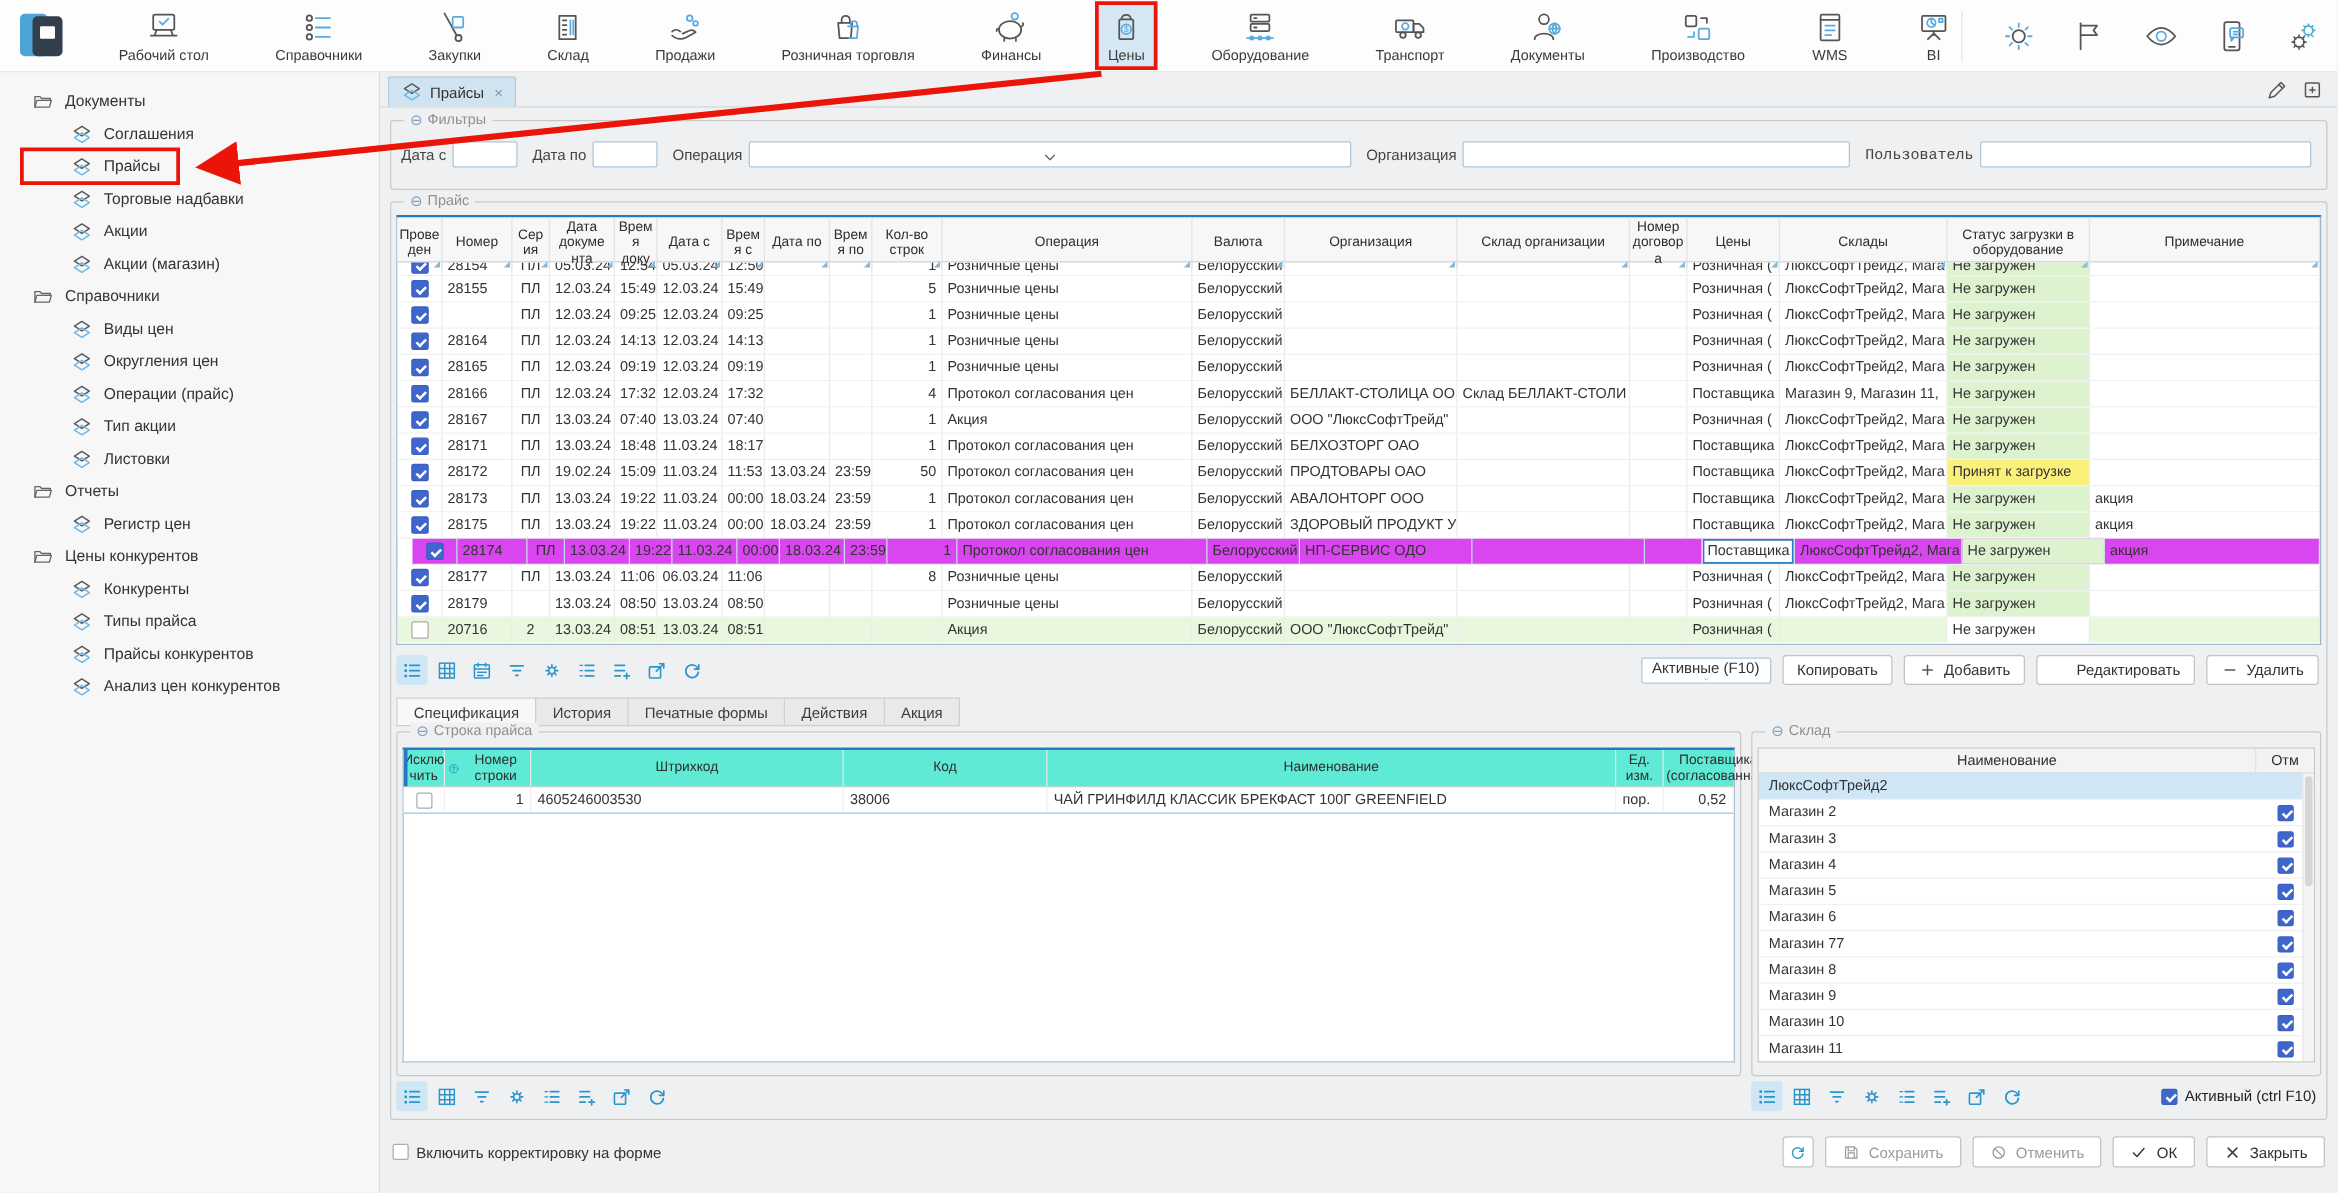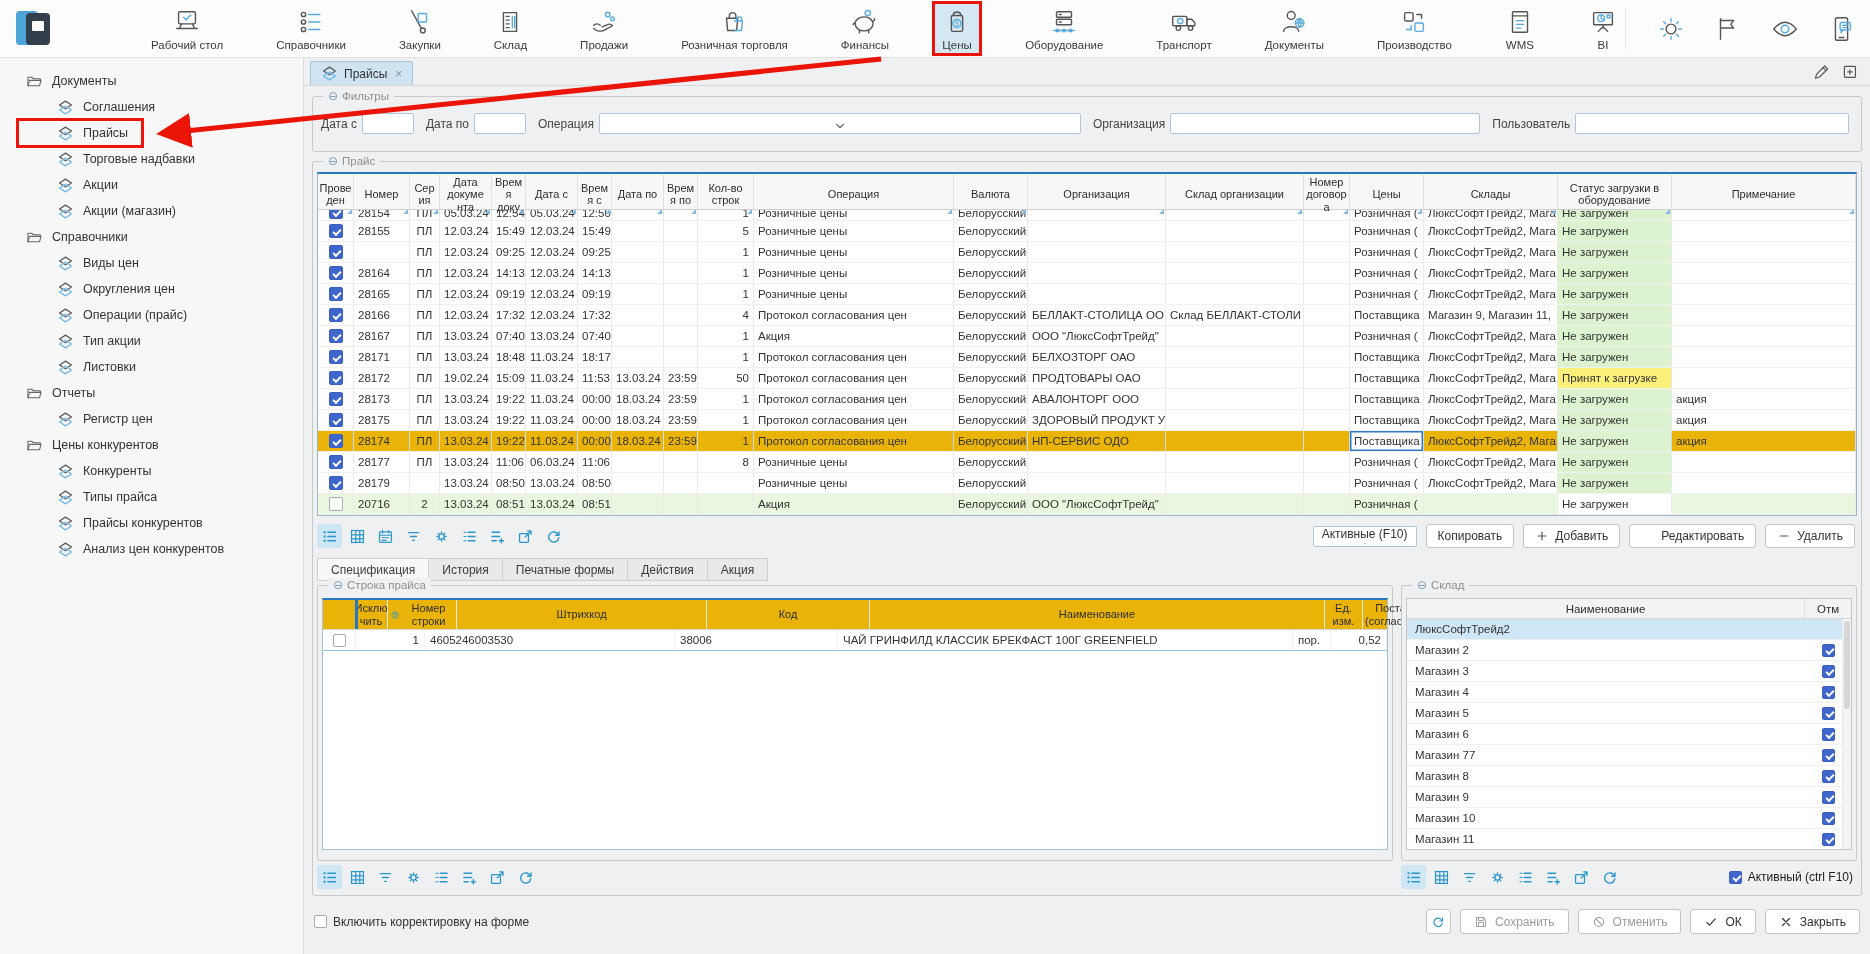--- a/index.html
+++ b/index.html
@@ -10,21 +10,21 @@
     background:#eef0f1;
   }
   .app { width:100%; height:100%; display:flex; flex-direction:column; }
 
   
   .topbar { height:58px; background:#fdfdfd; border-bottom:1px solid #e2e2e2; display:flex; align-items:center; flex:0 0 auto; }
   .logo { width:42px; height:40px; margin:0 10px 0 14px; position:relative; cursor:pointer; }
   .logo .lg1 { position:absolute; left:2px; top:2px; width:22px; height:34px; background:#4da4d8; border-radius:4px; }
   .logo .lg2 { position:absolute; left:12px; top:4px; width:24px; height:32px; background:#333f4d; border-radius:4px; }
   .logo .lg3 { position:absolute; left:18px; top:12px; width:12px; height:10px; background:#fdfdfd; border-radius:1px; }
-  .nav { display:flex; align-items:flex-start; gap:39px; margin-left:120px; }
+  .nav { display:flex; align-items:flex-start; gap:39px; margin-left:64px; }
   .nav-item { display:flex; flex-direction:column; align-items:center; gap:2px; padding:3px 7px 2px 7px; cursor:pointer; }
   .nav-item .nlabel { font-size:11.5px; color:#3a3a3a; white-space:nowrap; }
   .nav-item.hl { background:#d4e7f3; outline:3px solid #ea1409;}
   .tb-right { margin-left:auto; display:flex; align-items:center; gap:27px; padding:0 26px 0 30px; border-left:1px solid #e3e3e3; height:40px; }
   .tb-right .tbi { cursor:pointer; display:flex; }
 
   svg.ic { width:30px; height:30px; }
   svg.ic16 { width:17px; height:17px; }
   svg.tic { width:17px; height:17px; color:#2a96cc; }
   svg.tic14 { width:14px; height:14px; color:#2a96cc; }
@@ -51,37 +51,37 @@
 
   .g-filters { margin-top:8px; height:56px; flex:0 0 auto; }
   .frow { display:flex; align-items:center; padding:16px 10px 0 8px; }
   .frow label { margin:0 5px 0 12px; color:#444; white-space:nowrap; }
   .frow .ff0 label { margin-left:0; }
   .frow input, .selbox { height:21px; border:1px solid #adc6da; border-radius:2px; background:#fff; padding:0 5px; font:inherit; color:#333; }
   .k-date input { width:52px; }
   .selbox { display:flex; align-items:center; justify-content:space-between; cursor:pointer;flex-direction:column; }
   .k-operation .selbox { width:482px; }
   .k-organization input { width:310px; }
-  .ff.k-user { flex:1; display:flex; align-items:center; }
+  .ff.k-user { flex:1; display:flex; align-items:center;font-family:Liberation Mono, monospace; }
   .k-user input { flex:1; margin-right:2px; }
   .ff { display:flex; align-items:center; }
 
   .g-price { margin-top:9px; flex:0 0 auto; padding:10px 4px 4px 4px; }
 
   
   .ptable { width:1540px; background:#fff; border:1px solid #9fb6c9; border-top:2px solid #2778be; --pcols:36px 56px 30px 52px 34px 52px 34px 52px 34px 56px 200px 74px 138px 138px 46px 74px 134px 114px 1fr; }
   .phead { display:grid; grid-template-columns:var(--pcols); height:36px; background:#f7f7f7; border-bottom:1px solid #cfcfcf; }
   .phead .hc { position:relative; border-right:1px solid #e2e2e2; display:flex; align-items:center; justify-content:center; text-align:center; font-size:11px; color:#2e2e2e; white-space:pre-line; line-height:1.12; padding:2px 1px; cursor:pointer; }
   .phead .hc::after { content:""; position:absolute; right:1px; bottom:1px; border-left:5px solid transparent; border-bottom:5px solid #85b9dd; }
   .pbody { height:305px; overflow:hidden; }
   .prow { display:grid; grid-template-columns:var(--pcols); height:21px; border-bottom:1px solid #f0f0f0; background:#fff; font-size:11.5px; cursor:pointer; }
   .prow > div { border-right:1px solid #ebebeb; padding:0 4px; overflow:hidden; white-space:nowrap; display:flex; align-items:center; }
   .prow.clipped { height:11px; }
   .prow.clipped > div { align-items:flex-end; padding-bottom:1px; }
-  .prow.selected { background:#eab308; }
+  .prow.selected { background:#d946ef;margin-left:12px; }
   .prow.selected > div { border-right-color:#c8dcec; }
   .prow.greenrow > div { background:#e9f7df; }
   .prow .c-check { justify-content:center; }
   .prow .c-lines { justify-content:flex-end; }
   .prow .c-series { justify-content:center; }
   .pc.st-green { background:#ddf2cf !important; }
   .pc.st-yellow { background:#fbf07a !important; }
   .pc.st-white { background:#ffffff !important; }
   .pc.focus-cell { box-shadow:inset 0 0 0 1.5px #2e7ac0; background:#fff; }
 
@@ -104,21 +104,21 @@
   .dtab { height:23px; padding:0 13px; display:flex; align-items:center; font-size:12px; background:#e9e9e9; border:1px solid #cfcfcf; border-right:none; color:#3c3c3c; cursor:pointer; }
   .dtab:last-child { border-right:1px solid #cfcfcf; }
   .dtab.active { background:#f8f8f8; }
 
   
   .detail { display:flex; margin-top:4px; height:276px; }
   .spec-group { width:1076px; flex:0 0 auto; margin-right:8px; padding:12px 4px 4px 4px; }
   .wh-group { flex:1; padding:12px 4px 4px 4px; }
 
   .stable { background:#fff; border:1px solid #a8c0d4; border-top:2px solid #2778be; height:252px; --scols:33px 69px 250px 163px 455px 38px 1fr; }
-  .shead { display:grid; grid-template-columns:var(--scols); min-height:30px; background:#eab308; border-bottom:1px solid #d5d5d5;padding-left:32px; }
+  .shead { display:grid; grid-template-columns:var(--scols); min-height:30px; background:#5eead4; border-bottom:1px solid #d5d5d5; }
   .shead .hc { position:relative; border-right:1px solid #e8e8e8; display:flex; align-items:center; justify-content:center; gap:3px; text-align:center; font-size:11px; color:#2e2e2e; white-space:pre-line; line-height:1.12; padding:1px 2px; cursor:pointer; }
   .shead .hc.first::before { content:""; position:absolute; left:0; top:0; bottom:0; width:3px; background:#2778be; }
   .srow { display:grid; grid-template-columns:var(--scols); height:21px; border-bottom:1px solid #9cc3e0; background:#fff; font-size:11.5px; cursor:pointer; }
   .srow > div { border-right:1px solid #f0f0f0; padding:0 5px; overflow:hidden; white-space:nowrap; display:flex; align-items:center; }
   .srow .sc-excl { justify-content:center; }
   .srow .sc-linenum, .srow .sc-price { justify-content:flex-end; }
 
   .wtable { background:#fff; border:1px solid #c6c6c6; height:252px; position:relative; overflow:hidden; }
   .whead { display:flex; height:20px; background:#f3f3f3; border-bottom:1px solid #d5d5d5; font-size:11.5px; color:#2e2e2e; }
   .whead .wh-name { flex:1; display:flex; align-items:center; justify-content:center; border-right:1px solid #e2e2e2; cursor:pointer; }

